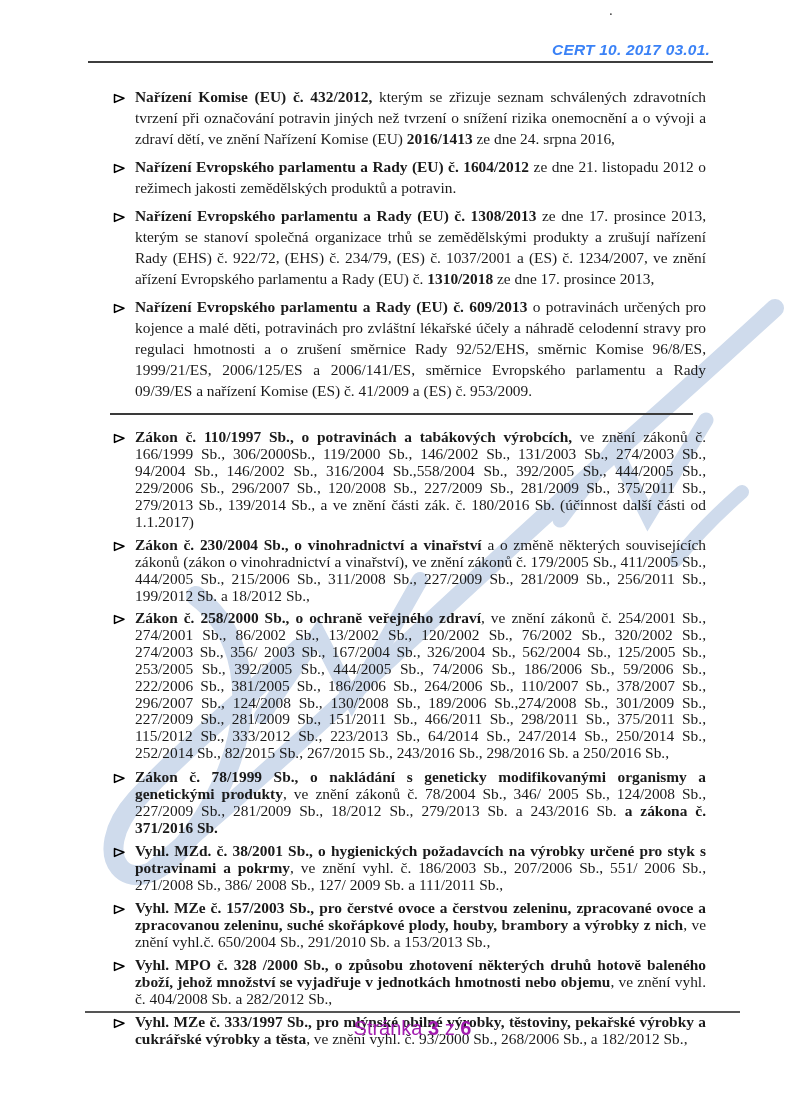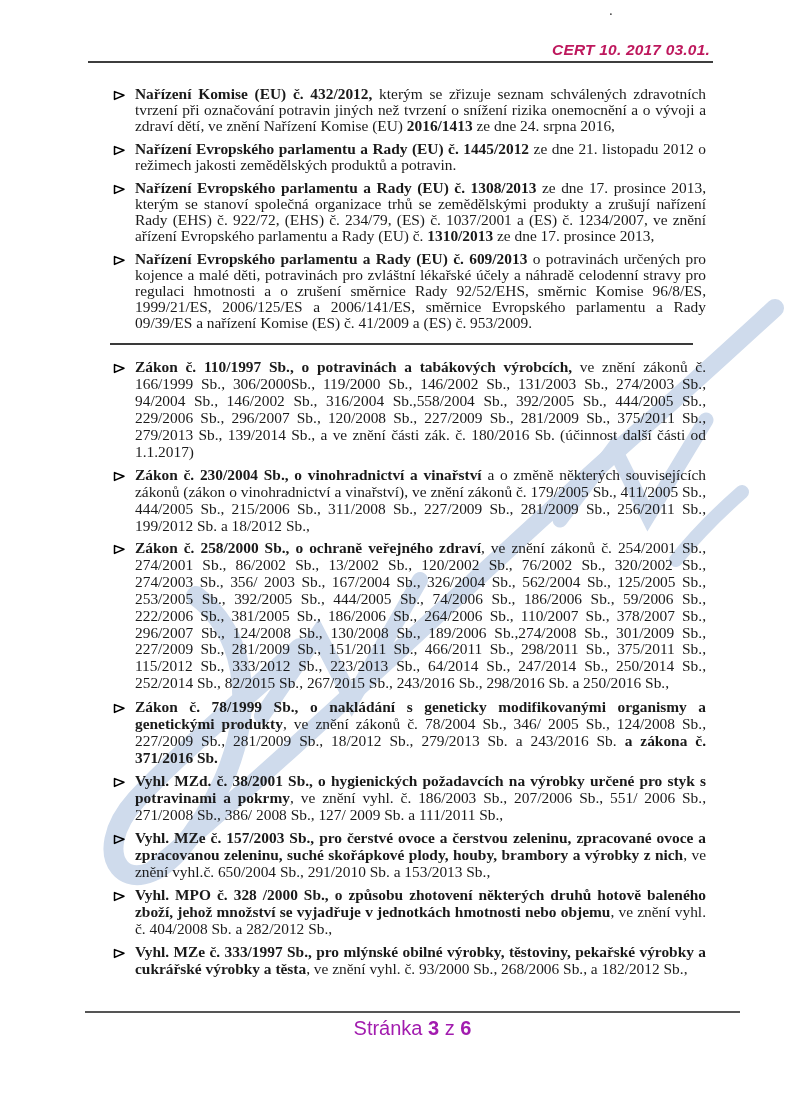--- a/index.html
+++ b/index.html
@@ -18,21 +18,21 @@
     position: absolute; left: 609px; top: 2px;
     font-size: 15px; color: #444;
   }
 
   
   .header-text {
     position: absolute; top: 41px; right: 90px;
     font-family: "Liberation Sans", sans-serif;
     font-weight: bold; font-style: italic;
     font-size: 15.5px; letter-spacing: 0.2px;
-    color: #be185d;
+    color: #3b82f6;
   }
   .header-rule {
     position: absolute; top: 61px; left: 88px; width: 625px; height: 2px;
     background: #3d3d3d;
   }
 
   
   .watermark {
     position: absolute; left: 0; top: 0; z-index: 0;
     pointer-events: none;
@@ -43,21 +43,21 @@
   .content {
     position: absolute; left: 112px; top: 86px; width: 594px; z-index: 1;
   }
   ul.law-list { list-style: none; margin: 0; padding: 0; }
   ul.law-list li {
     position: relative;
     padding-left: 23px;
     text-align: justify;
     font-size: 15.4px;
   }
-  .s1 li { line-height: 16px; margin-bottom: 7px; }
+  .s1 li { line-height: 21px; margin-bottom: 7px; }
   .s2 li { line-height: 17px; margin-bottom: 6px; }
   .s2 li.tight { line-height: 16.9px; }
   li .marker {
     position: absolute; left: 1px; top: 3px;
     width: 13px; height: 13px;
   }
   li b { font-weight: bold; }
 
   .section-divider {
     height: 2px; background: #3a3a3a;
@@ -94,24 +94,24 @@
   <div class="header-text">CERT 10. 2017 03.01.</div>
   <div class="header-rule"></div>
 
   <div class="content" id="list-root">
       <ul class="law-list s1">
         <li><span class="marker"><svg viewBox="0 0 13 13" width="13" height="13">
               <path d="M1.5 2.6 L11 6.2 L1.5 10.4 Z" fill="none" stroke="#000" stroke-width="1.5" stroke-linejoin="round"></path>
             </svg></span><span><b>Nařízení Komise (EU) č. 432/2012,</b> kterým se zřizuje seznam schválených zdravotních tvrzení při označování potravin jiných než tvrzení o snížení rizika onemocnění a o vývoji a zdraví dětí, ve znění Nařízení Komise (EU) <b>2016/1413</b> ze dne 24. srpna 2016,</span></li>
         <li><span class="marker"><svg viewBox="0 0 13 13" width="13" height="13">
               <path d="M1.5 2.6 L11 6.2 L1.5 10.4 Z" fill="none" stroke="#000" stroke-width="1.5" stroke-linejoin="round"></path>
-            </svg></span><span><b>Nařízení Evropského parlamentu a Rady (EU) č. 1445/2012</b> ze dne 21. listopadu 2012 o režimech jakosti zemědělských produktů a potravin.</span></li>
+            </svg></span><span><b>Nařízení Evropského parlamentu a Rady (EU) č. 1604/2012</b> ze dne 21. listopadu 2012 o režimech jakosti zemědělských produktů a potravin.</span></li>
         <li><span class="marker"><svg viewBox="0 0 13 13" width="13" height="13">
               <path d="M1.5 2.6 L11 6.2 L1.5 10.4 Z" fill="none" stroke="#000" stroke-width="1.5" stroke-linejoin="round"></path>
-            </svg></span><span><b>Nařízení Evropského parlamentu a Rady (EU) č. 1308/2013</b> ze dne 17. prosince 2013, kterým se stanoví společná organizace trhů se zemědělskými produkty a zrušují nařízení Rady (EHS) č. 922/72, (EHS) č. 234/79, (ES) č. 1037/2001 a (ES) č. 1234/2007, ve znění ařízení Evropského parlamentu a Rady (EU) č. <b>1310/2013</b> ze dne 17. prosince 2013,</span></li>
+            </svg></span><span><b>Nařízení Evropského parlamentu a Rady (EU) č. 1308/2013</b> ze dne 17. prosince 2013, kterým se stanoví společná organizace trhů se zemědělskými produkty a zrušují nařízení Rady (EHS) č. 922/72, (EHS) č. 234/79, (ES) č. 1037/2001 a (ES) č. 1234/2007, ve znění ařízení Evropského parlamentu a Rady (EU) č. <b>1310/2018</b> ze dne 17. prosince 2013,</span></li>
         <li><span class="marker"><svg viewBox="0 0 13 13" width="13" height="13">
               <path d="M1.5 2.6 L11 6.2 L1.5 10.4 Z" fill="none" stroke="#000" stroke-width="1.5" stroke-linejoin="round"></path>
             </svg></span><span><b>Nařízení Evropského parlamentu a Rady (EU) č. 609/2013</b> o potravinách určených pro kojence a malé děti, potravinách pro zvláštní lékařské účely a náhradě celodenní stravy pro regulaci hmotnosti a o zrušení směrnice Rady 92/52/EHS, směrnic Komise 96/8/ES, 1999/21/ES, 2006/125/ES a 2006/141/ES, směrnice Evropského parlamentu a Rady 09/39/ES a nařízení Komise (ES) č. 41/2009 a (ES) č. 953/2009.</span></li>
       </ul>
       <div class="section-divider"></div>
       <ul class="law-list s2">
         <li><span class="marker"><svg viewBox="0 0 13 13" width="13" height="13">
               <path d="M1.5 2.6 L11 6.2 L1.5 10.4 Z" fill="none" stroke="#000" stroke-width="1.5" stroke-linejoin="round"></path>
             </svg></span><span><b>Zákon č. 110/1997 Sb., o potravinách a tabákových výrobcích,</b> ve znění zákonů č. 166/1999 Sb., 306/2000Sb., 119/2000 Sb., 146/2002 Sb., 131/2003 Sb., 274/2003 Sb., 94/2004 Sb., 146/2002 Sb., 316/2004 Sb.,558/2004 Sb., 392/2005 Sb., 444/2005 Sb., 229/2006 Sb., 296/2007 Sb., 120/2008 Sb., 227/2009 Sb., 281/2009 Sb., 375/2011 Sb., 279/2013 Sb., 139/2014 Sb., a ve znění části zák. č. 180/2016 Sb. (účinnost další části od 1.1.2017)</span></li>
         <li><span class="marker"><svg viewBox="0 0 13 13" width="13" height="13">

